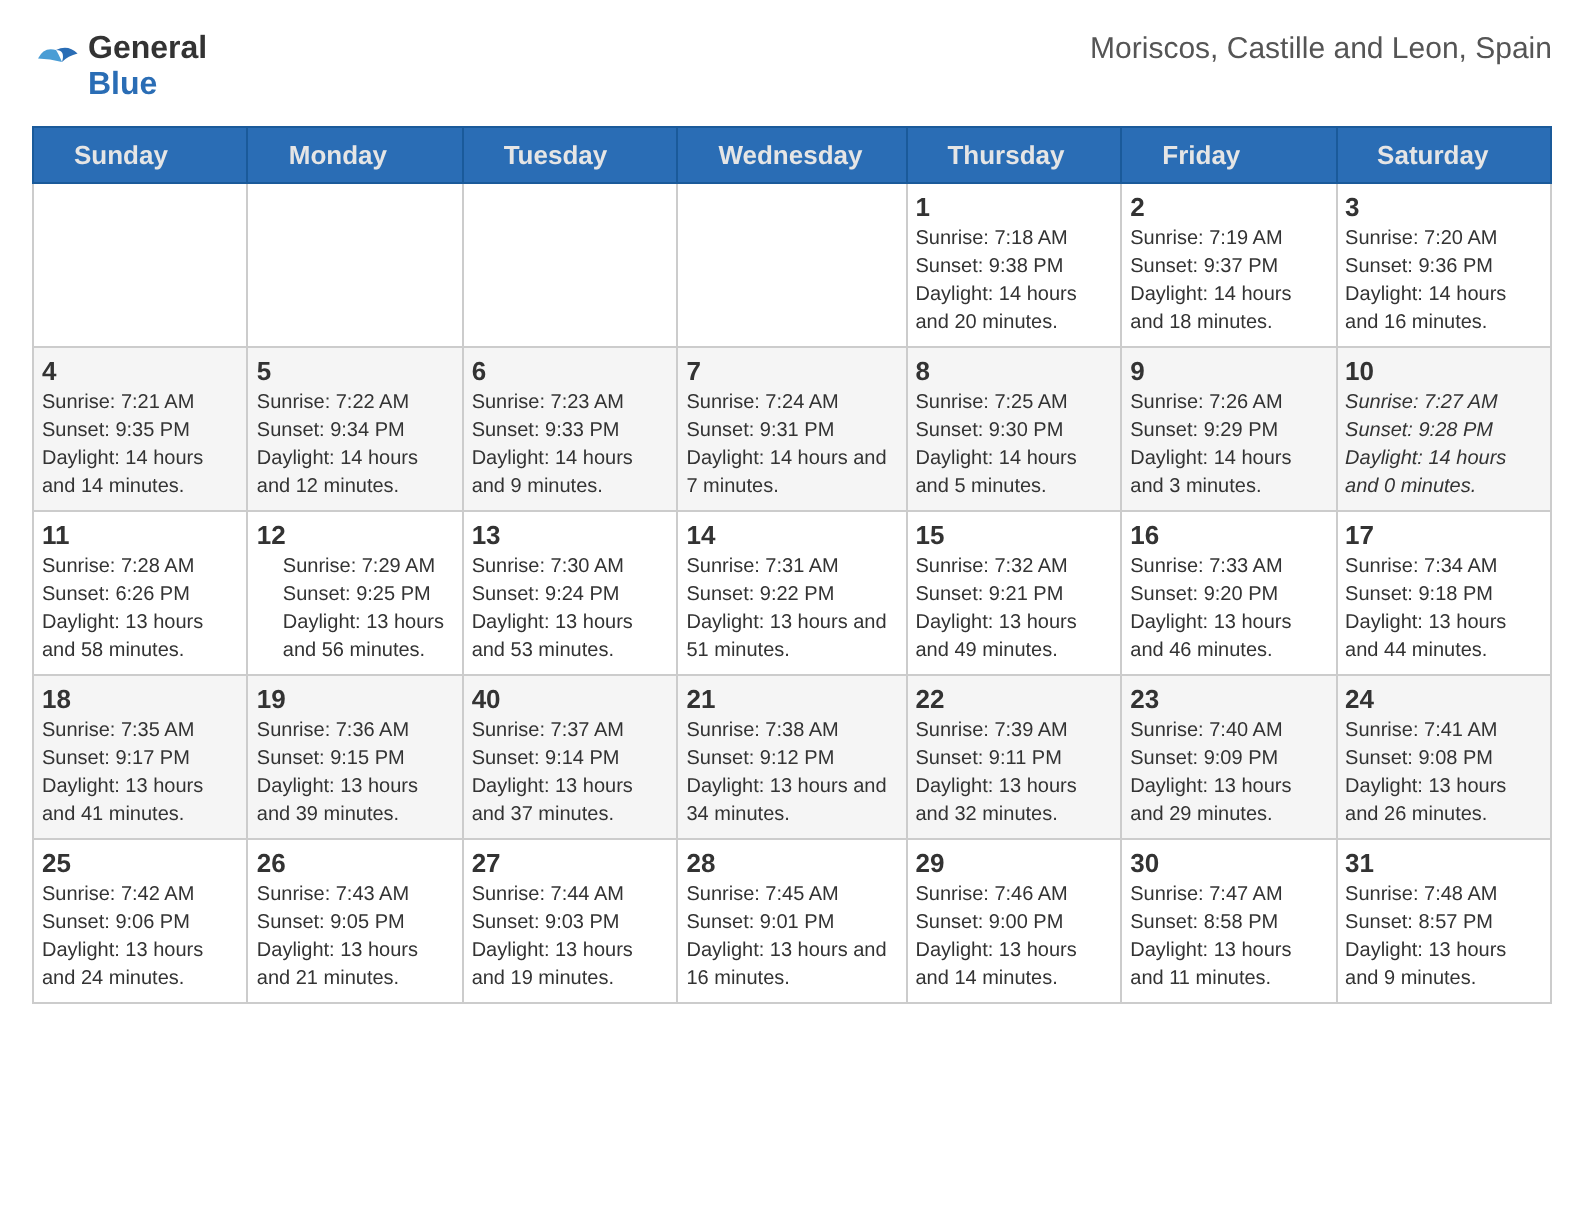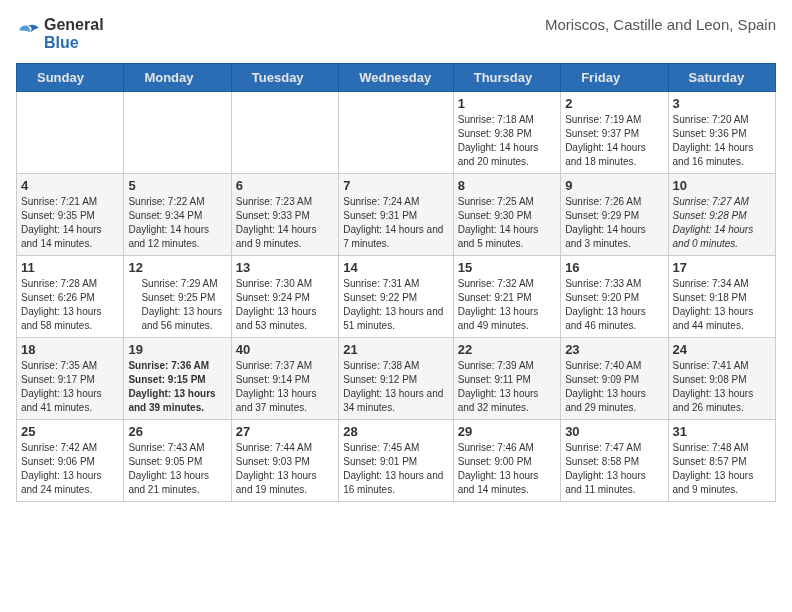--- a/index.html
+++ b/index.html
@@ -227,21 +227,21 @@
       </tr>
       <tr>
         <td>
           <div class="day-number">18</div>
           <div class="day-info" style="white-space: pre-line;">Sunrise: 7:35 AM
 Sunset: 9:17 PM
 Daylight: 13 hours and 41 minutes.</div>
         </td>
         <td>
           <div class="day-number">19</div>
-          <div class="day-info" style="white-space: pre-line; font-weight: bold;">Sunrise: 7:36 AM
+          <div class="day-info" style="white-space: pre-line;">Sunrise: 7:36 AM
 Sunset: 9:15 PM
 Daylight: 13 hours and 39 minutes.</div>
         </td>
         <td>
           <div class="day-number">40</div>
           <div class="day-info" style="white-space: pre-line;">Sunrise: 7:37 AM
 Sunset: 9:14 PM
 Daylight: 13 hours and 37 minutes.</div>
         </td>
         <td>

